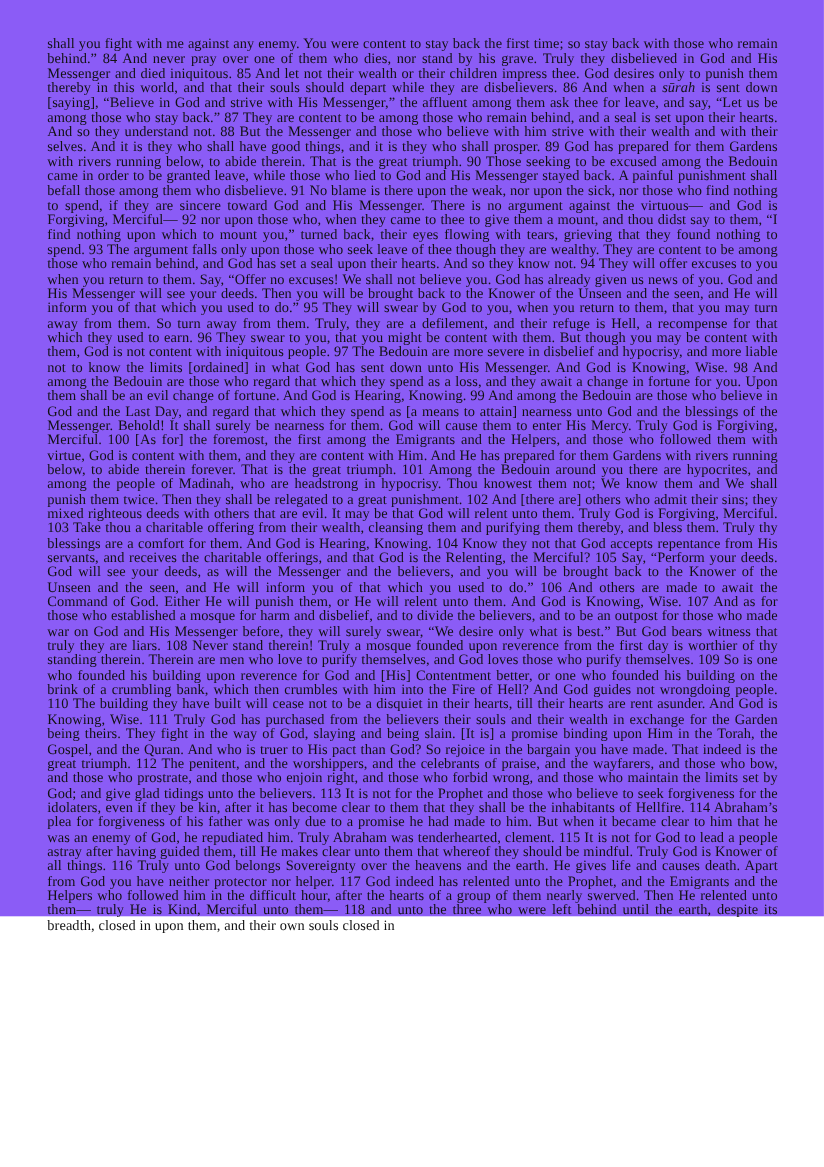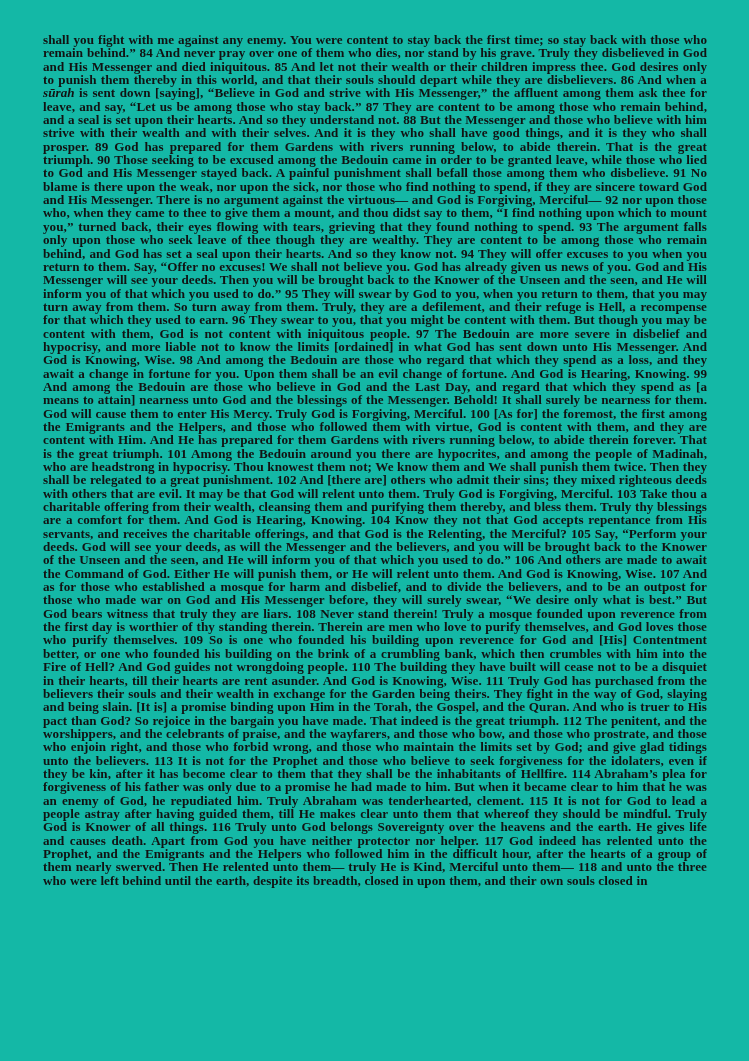--- a/index.html
+++ b/index.html
@@ -11,24 +11,23 @@
   body {
     width: 749px;
     height: 1061px;
     overflow: hidden;
     font-family: "Liberation Serif", "DejaVu Serif", serif;
     color: #111111;
   }
   .page {
     position: relative;
     width: 749px;
-    height: 1061px;
-    background: #14b8a6;
+    height: 833px;
+    background: #8b5cf6;
     box-sizing: border-box;
-    font-weight: bold;
   }
   .text-column {
     position: absolute;
     left: 43px;
     top: 33px;
     width: 664px;
     text-align: justify;
     text-justify: inter-word;
     font-size: 13.1px;
     line-height: 13.35px;

